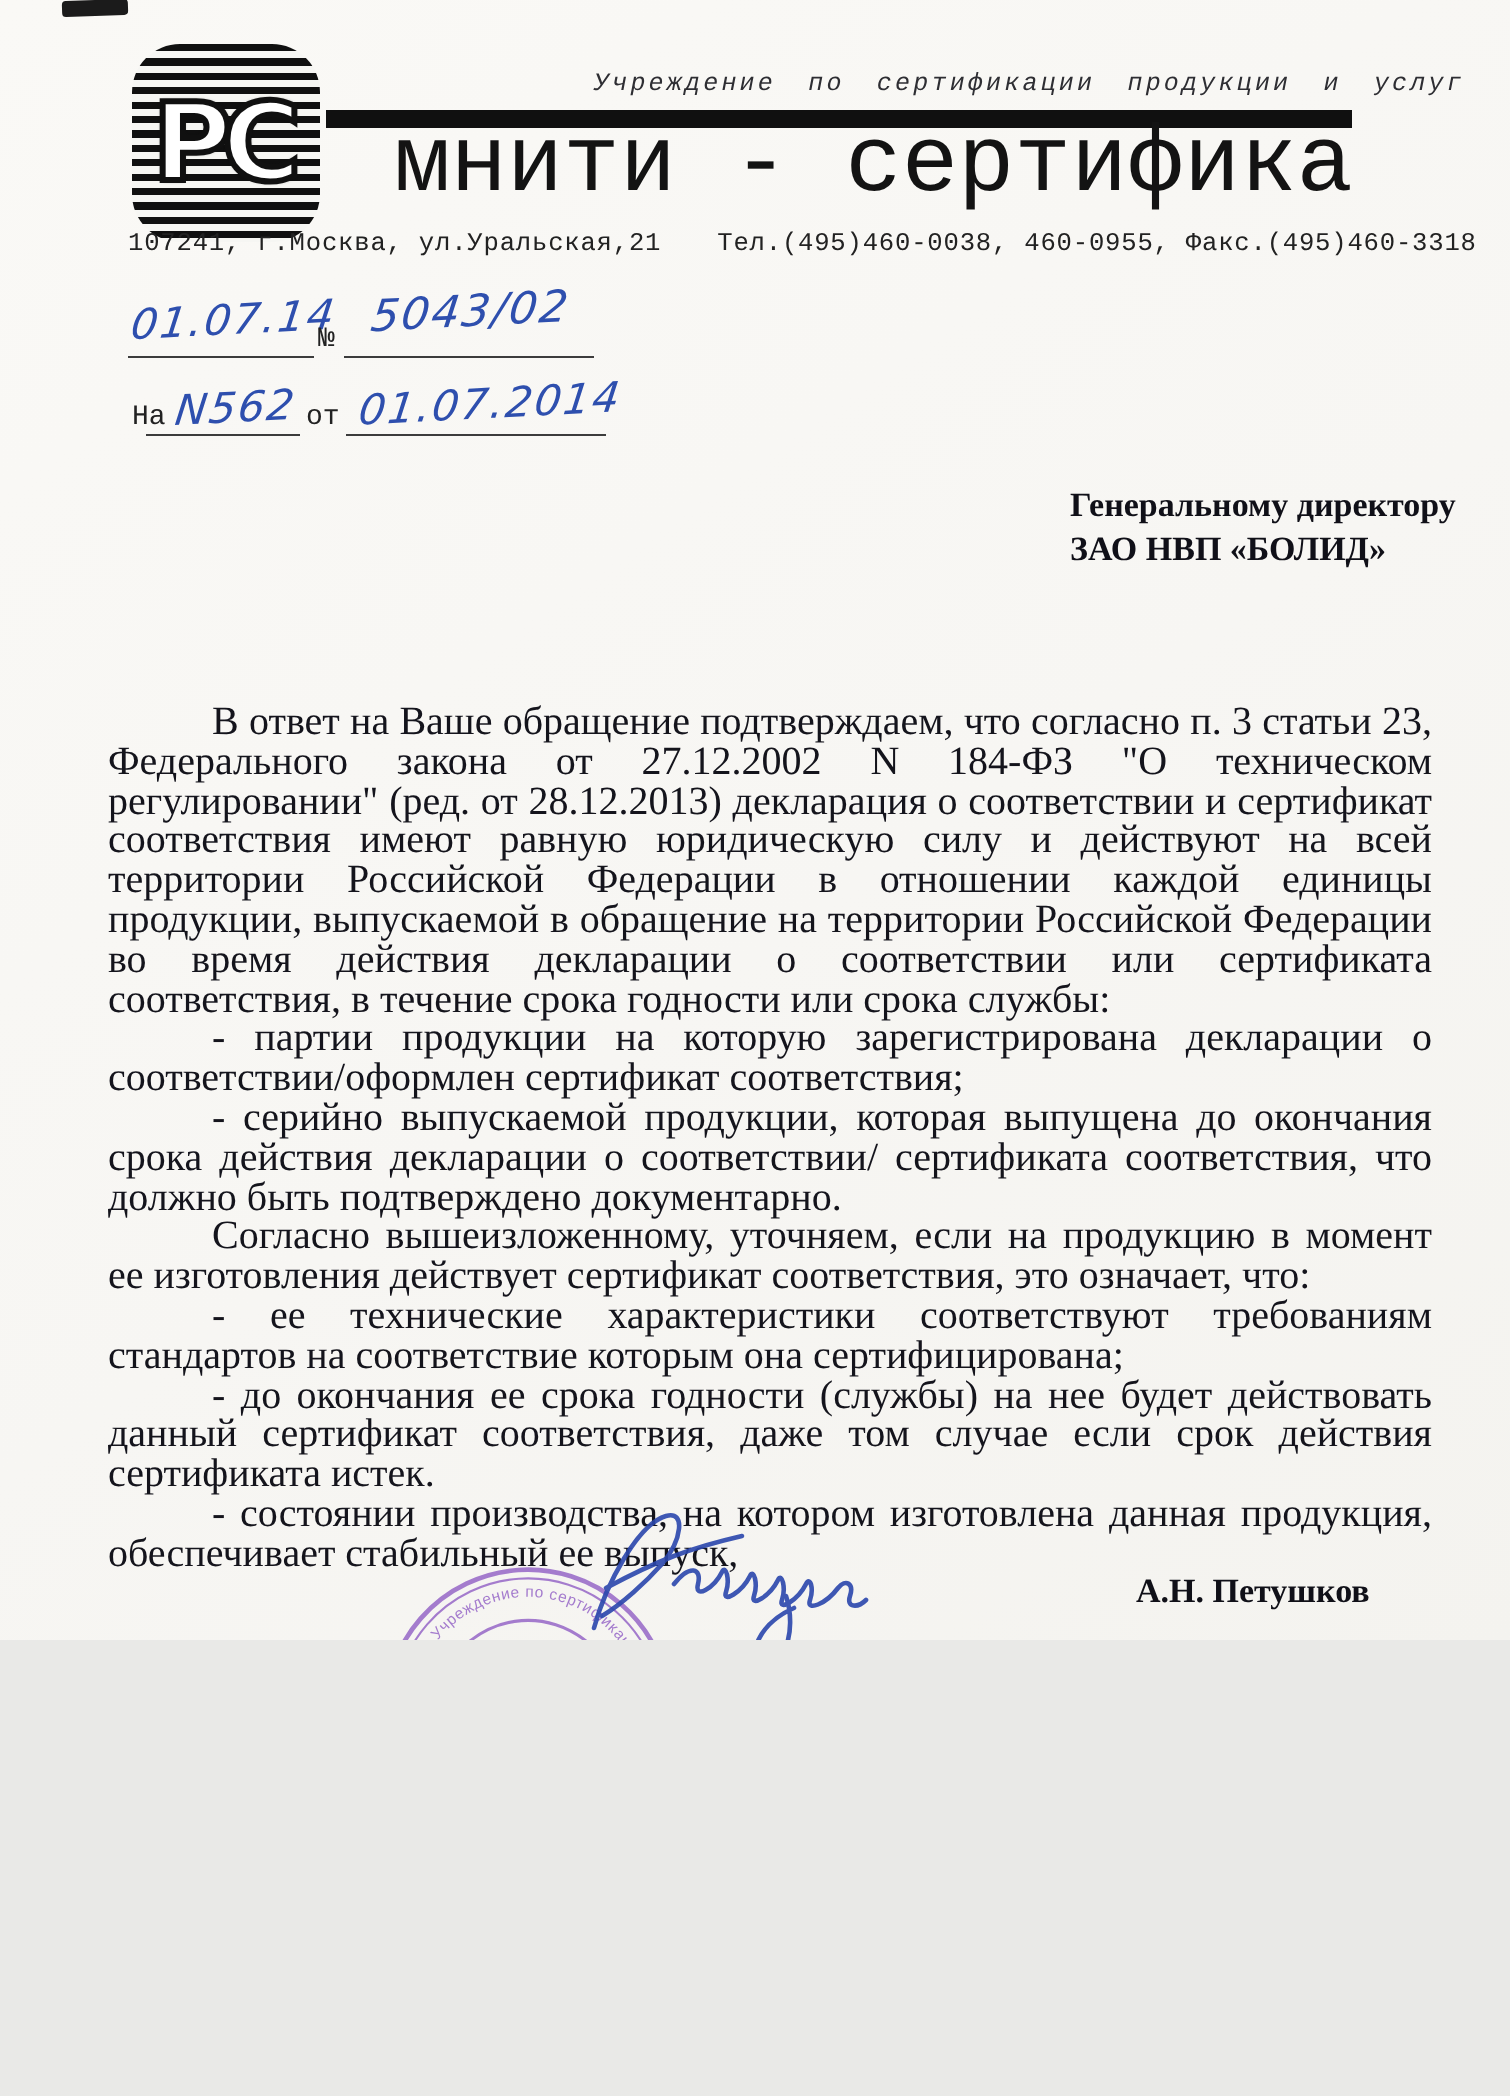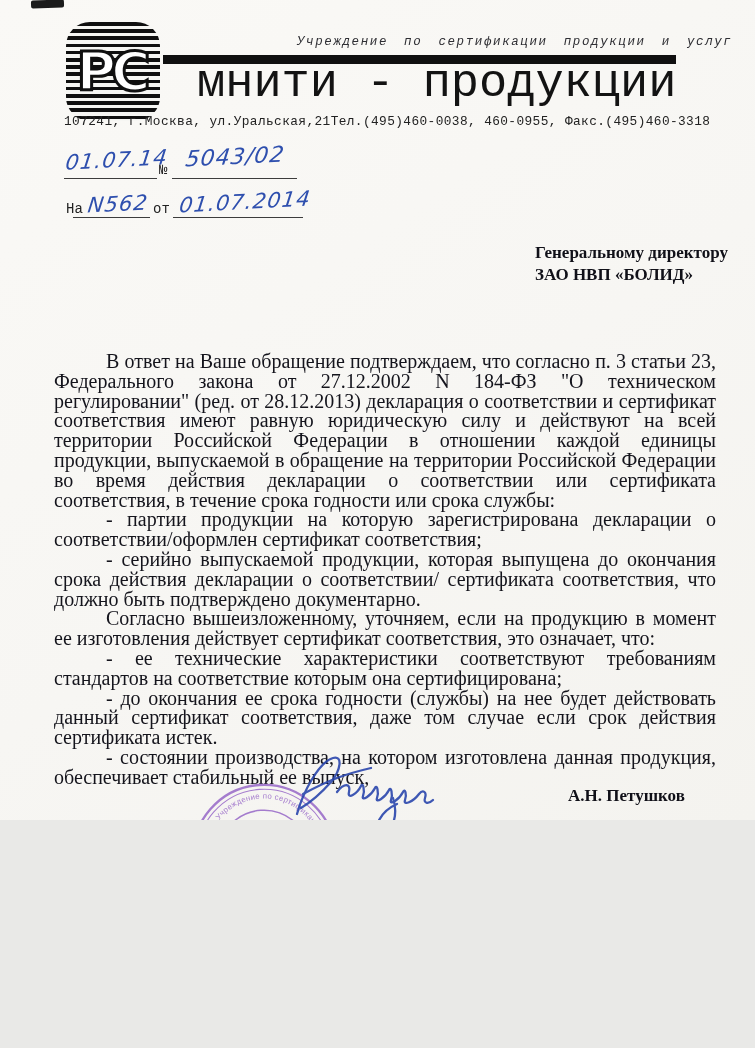--- a/index.html
+++ b/index.html
@@ -27,21 +27,21 @@
     font-family:"Liberation Mono",monospace;font-style:italic;font-size:12.5px;
     letter-spacing:1.6px;word-spacing:7px;color:#2e2e33;white-space:nowrap;
   }
   .rule{position:absolute;left:163px;top:55px;width:513px;height:9px;background:#101010;}
   .org-title{
     position:absolute;left:197px;top:58px;
     font-family:"Liberation Mono",monospace;font-size:47px;color:#131313;
     white-space:nowrap;line-height:1.1;
   }
   .address{
-    position:absolute;left:64px;top:114px;width:640px;display:flex;
+    position:absolute;left:64px;top:114px;width:640px;display:flex;gap:28px;
     font-family:"Liberation Mono",monospace;font-size:12.8px;letter-spacing:.4px;color:#222;white-space:nowrap;text-align:right;
   }
   
   .hand{
     position:absolute;font-family:"DejaVu Sans",sans-serif;font-style:italic;
     color:#2e4fae;transform:skewX(-10deg) rotate(-3deg);letter-spacing:1px;white-space:nowrap;
   }
   .uline{position:absolute;height:0;border-bottom:1.3px solid #3c3c3c;}
   .ref-label{position:absolute;font-family:"Liberation Mono",monospace;font-size:14px;color:#222;}
   
@@ -63,21 +63,21 @@
 
 <div class="page">
 
   <div class="smudge"></div>
 
   <div class="logo">
     <span class="logo-text">РС</span>
   </div>
   <div class="tagline">Учреждение по сертификации продукции и услуг</div>
   <div class="rule"></div>
-  <div class="org-title">мнити - продукции</div>
+  <div class="org-title">мнити - сертифика</div>
   <div class="address">
     <span>107241, г.Москва, ул.Уральская,21</span>
     <span>Тел.(495)460-0038, 460-0955, Факс.(495)460-3318</span>
   </div>
 
   <div class="hand" style="left:66px;top:148px;font-size:21px;">01.07.14</div>
   <div class="uline" style="left:64px;top:178px;width:93px;"></div>
   <div class="ref-label" style="left:159px;top:162px;">№</div>
   <div class="hand" style="left:186px;top:144px;font-size:22px;">5043/02</div>
   <div class="uline" style="left:172px;top:178px;width:125px;"></div>

